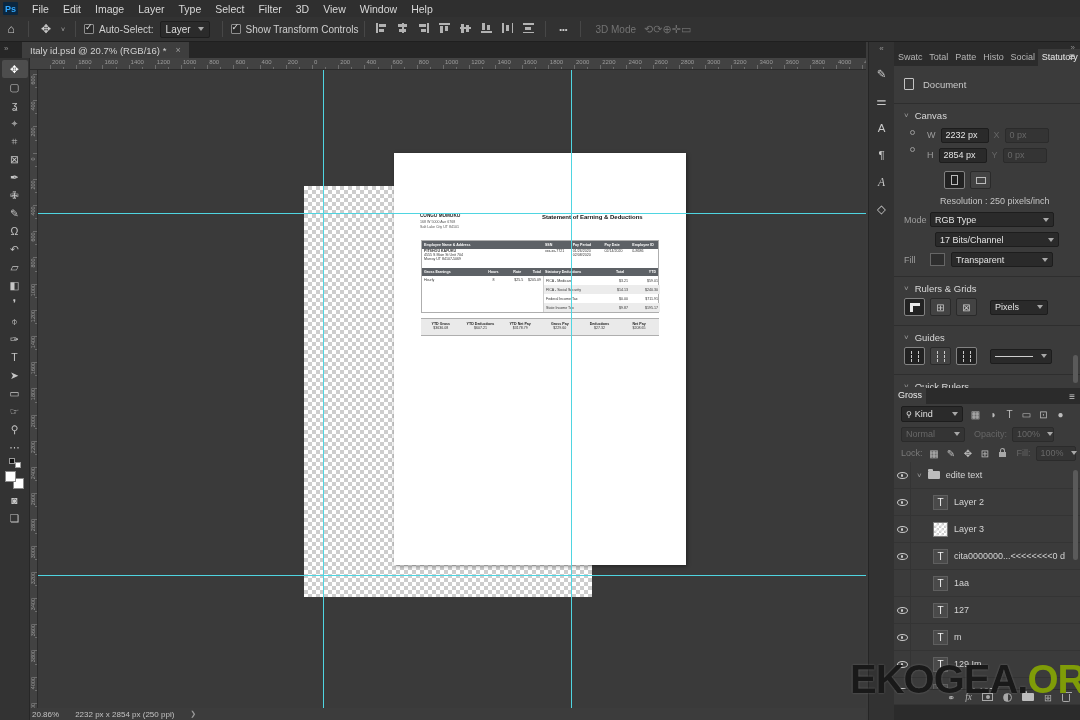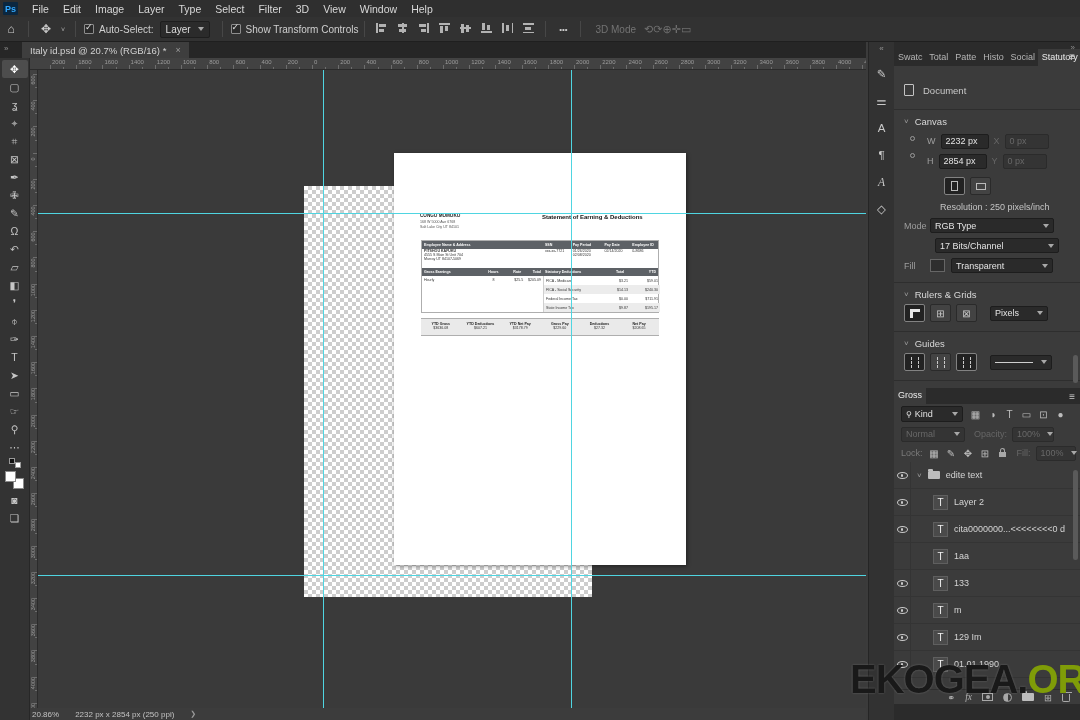--- a/index.html
+++ b/index.html
@@ -552,21 +552,21 @@
       <span class="ptab">Total</span>
       <span class="ptab">Patte</span>
       <span class="ptab">Histo</span>
       <span class="ptab">Social</span>
       <span class="ptab active">Statutory</span>
       <span class="pcollapse">»</span>
   <span class="pmenu">≡</span>
     </div>
 
   <div class="props">
-    <div class="prow" style="height:24px;margin-top:12px;">
+    <div class="prow" style="height:24px;margin-top:6px;">
       <span class="icon-doc"></span>
       <span>Document</span>
     </div>
     <div class="sec-div"></div>
     <div class="sec-h">
         <span class="sec-chev">˅</span>
         <span>Canvas</span>
       </div>
 
     <div class="prow" style="padding-left:16px;">
@@ -732,38 +732,47 @@
           <div class="lrow-main indent">
             <span class="thumb-t">T</span>
             <span>Layer 2</span>
           </div>
         </div>
         <div class="lrow">
           <div class="eye-cell">
             <span class="icon-eye"></span>
           </div>
           <div class="lrow-main indent">
+            <span class="thumb-checker checkerboard"></span>
+            <span>Layer 3</span>
+          </div>
+        </div>
+        <div class="lrow">
+          <div class="eye-cell">
+            <span class="icon-eye"></span>
+          </div>
+          <div class="lrow-main indent">
             <span class="thumb-t">T</span>
             <span>cita0000000...&lt;&lt;&lt;&lt;&lt;&lt;&lt;&lt;0 d</span>
           </div>
         </div>
         <div class="lrow">
           <div class="eye-cell"></div>
           <div class="lrow-main indent">
             <span class="thumb-t">T</span>
             <span>1aa</span>
           </div>
         </div>
         <div class="lrow">
           <div class="eye-cell">
             <span class="icon-eye"></span>
           </div>
           <div class="lrow-main indent">
             <span class="thumb-t">T</span>
-            <span>133</span>
+            <span>127</span>
           </div>
         </div>
         <div class="lrow">
           <div class="eye-cell">
             <span class="icon-eye"></span>
           </div>
           <div class="lrow-main indent">
             <span class="thumb-t">T</span>
             <span>m</span>
           </div>

